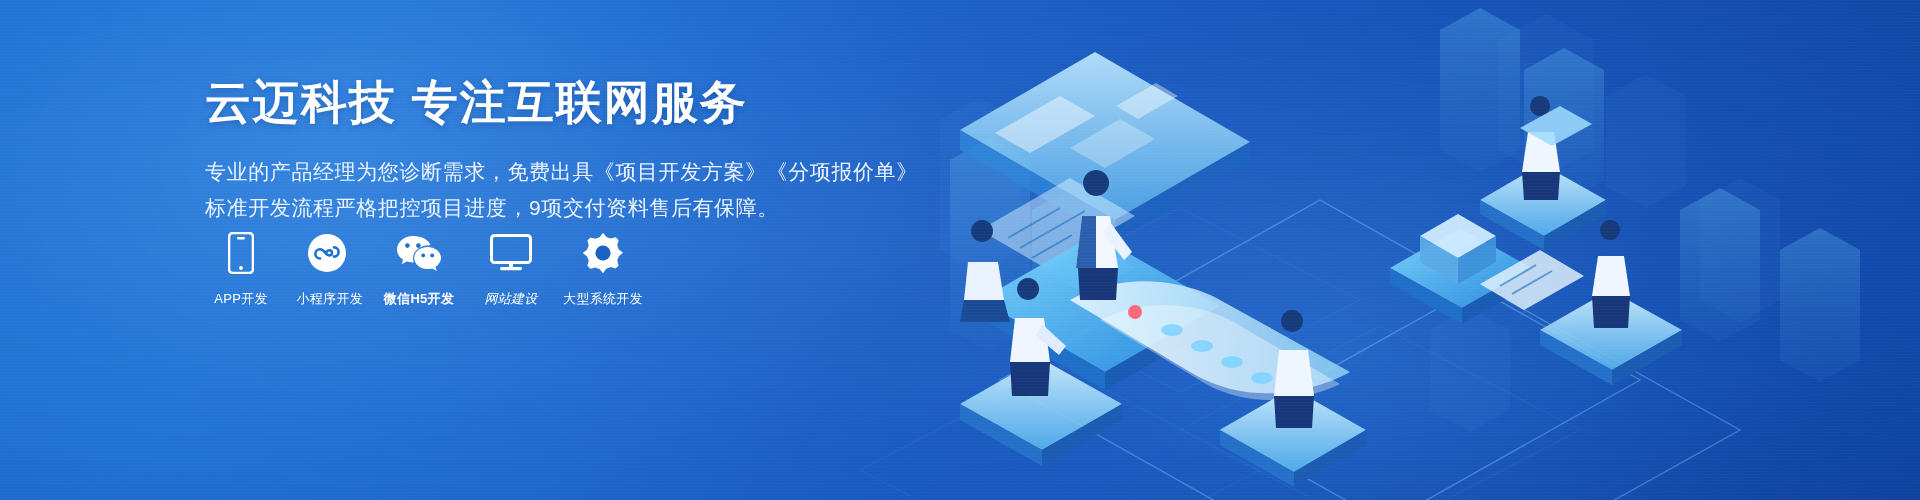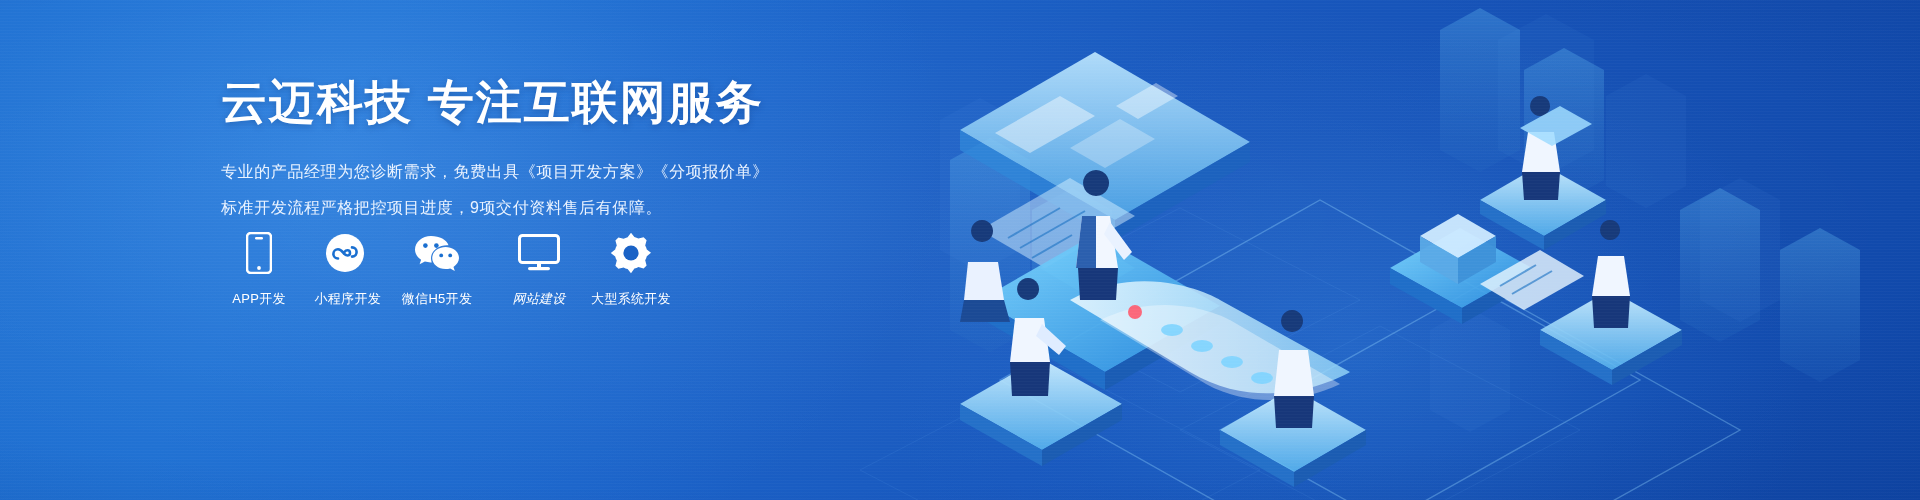--- a/index.html
+++ b/index.html
@@ -35,46 +35,46 @@
   
   .scanlines {
     position: absolute; inset: 0;
     background: repeating-linear-gradient(to bottom, rgba(255,255,255,0.022) 0px, rgba(255,255,255,0.022) 1px, rgba(0,0,0,0) 1px, rgba(0,0,0,0) 3px);
     pointer-events: none;
   }
 
   
   .copy {
     position: absolute;
-    left: 221px; top: 72px;
+    left: 205px; top: 72px;
     width: 720px;
   }
   .headline {
     font-size: 46px;
     font-weight: bold;
     color: #ffffff;
     letter-spacing: 2px;
     line-height: 60px;
     white-space: nowrap;
     text-shadow: 0 2px 6px rgba(4,40,100,0.28);
   }
   .sub {
     margin-top: 22px;
-    font-size: 16px;
+    font-size: 21px;
     color: #eaf3ff;
     line-height: 36px;
     letter-spacing: 0.6px;
     white-space: nowrap;
   }
   .sub .line { display: block; }
 
   
   .services {
     position: absolute;
-    left: 223px; top: 230px;
+    left: 205px; top: 230px;
     display: flex;
     align-items: flex-start;
   }
   .service {
     width: 72px;
     margin-right: 0px;
     text-align: center;
   }
   .svc-icon {
     height: 46px;
@@ -315,21 +315,21 @@
       <div class="svc-icon">
         <svg width="40" height="40" viewBox="0 0 40 40">
           <circle cx="20" cy="20" r="19" fill="#ffffff"></circle>
           <path d="M13 25.5c-2.6 0-4.6-2-4.6-4.6s2-4.6 4.6-4.6c2.1 0 3.6 1.3 5 3.1 1.6 2.1 2.8 3.1 4.4 3.1 1.5 0 2.6-1.1 2.6-2.6s-1.1-2.6-2.6-2.6c-1.2 0-2.1.6-3.1 1.8" fill="none" stroke="#1a6fd0" stroke-width="2.6" stroke-linecap="round"></path>
           <path d="M27 14.4c2.6 0 4.6 2 4.6 4.6s-2 4.6-4.6 4.6" fill="none" stroke="#1a6fd0" stroke-width="2.6" stroke-linecap="round"></path>
         </svg>
       </div>
       <div class="svc-label">小程序开发</div>
     </div>
 
-    <div class="service" style="margin-right: 24px; width: 84px;">
+    <div class="service" style="margin-right: 14px; width: 84px; font-weight: bold;">
       <div class="svc-icon">
         <svg width="48" height="40" viewBox="0 0 48 40">
           <path d="M18 3C9.2 3 2 9 2 16.4c0 4.2 2.4 7.9 6.1 10.3l-1.5 4.6 5.3-2.7c1.8.5 3.7.8 5.7.8h1.1C18.3 28 18 26.6 18 25.2 18 18 25.3 12.2 34 12.2c.5 0 1 0 1.5.1C33.8 6.8 26.6 3 18 3z" fill="#ffffff"></path>
           <circle cx="12.4" cy="12.6" r="2.3" fill="#1a6fd0"></circle>
           <circle cx="23.4" cy="12.6" r="2.3" fill="#1a6fd0"></circle>
           <path d="M46 25.1c0-6.1-6-11-13.4-11s-13.4 4.9-13.4 11 6 11 13.4 11c1.6 0 3.2-.2 4.6-.6l4.6 2.4-1.3-4c3.3-2 5.5-5.2 5.5-8.8z" fill="#ffffff"></path>
           <circle cx="28.2" cy="22.4" r="1.9" fill="#1a6fd0"></circle>
           <circle cx="37.2" cy="22.4" r="1.9" fill="#1a6fd0"></circle>
         </svg>
       </div>

